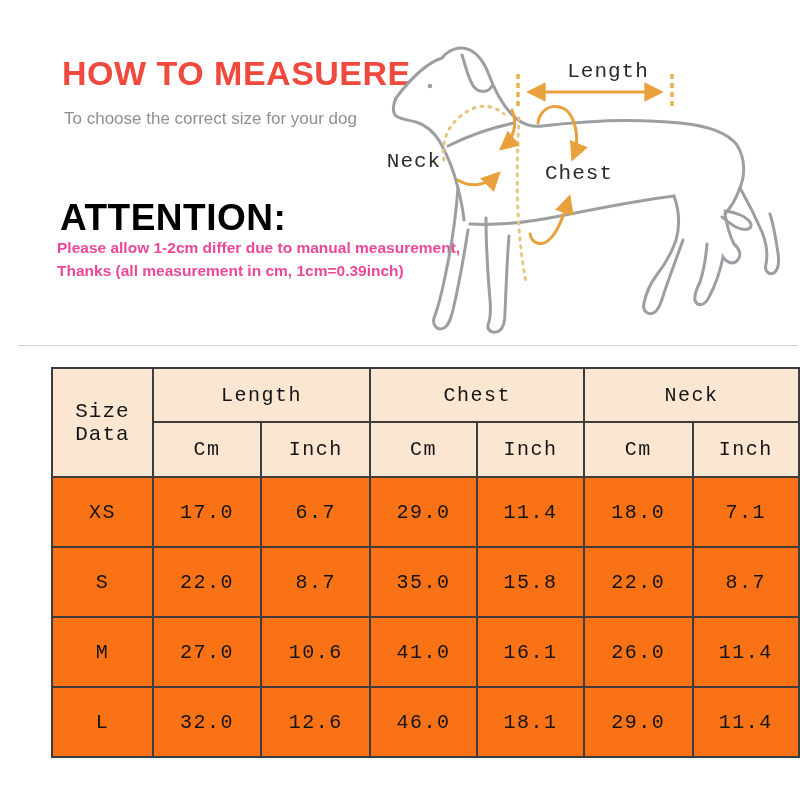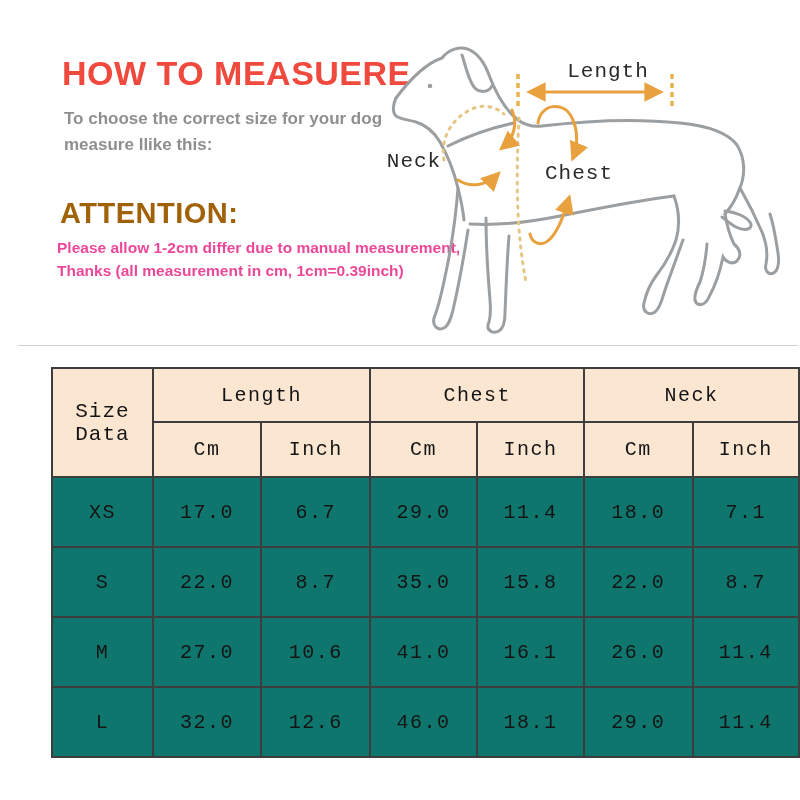--- a/index.html
+++ b/index.html
@@ -1,55 +1,54 @@
 <!DOCTYPE html>
 <html><head>
 <meta charset="utf-8">
 <style>
   html,body{margin:0;padding:0;width:800px;height:800px;overflow:hidden;background:#fff;}
   body{font-family:"Liberation Sans",sans-serif;}
   .canvas{position:relative;width:800px;height:716px;background:#fff;border-radius:30px;}
 
   .main-title{position:absolute;left:62px;top:54px;font-size:34px;font-weight:bold;
     color:#f0493e;letter-spacing:.5px;white-space:nowrap;}
-  .subtitle{position:absolute;left:64px;top:106px;font-size:17px;color:#8f8f8f;line-height:1.5;font-weight:bold;}
-  .attention-title{position:absolute;left:60px;top:197px;font-size:29px;font-weight:bold;
-    color:#a16207;letter-spacing:.5px;}
+  .subtitle{position:absolute;left:64px;top:106px;font-size:17px;color:#8f8f8f;line-height:1.5;}
+  .attention-title{position:absolute;left:60px;top:197px;font-size:37px;font-weight:bold;
+    color:#000000;letter-spacing:.5px;}
   .attention-note{position:absolute;left:57px;top:236px;font-size:15.5px;font-weight:bold;
     color:#ec4899;line-height:1.5;}
 
   .faint-rule{position:absolute;left:18px;top:345px;width:780px;height:1px;background:#d2d2d2;}
 
   .dog-wrap{position:absolute;left:378px;top:26px;width:422px;height:340px;}
   .diagram-label{font-family:"Liberation Mono",monospace;font-size:21px;fill:#2a2a2a;letter-spacing:1px;}
 
   table.size-table{position:absolute;left:14px;top:367px;border-collapse:collapse;
     table-layout:fixed;font-family:"Liberation Mono",monospace;color:#141414;margin-left:37px;}
   .size-table td{border:2px solid #3d3d3d;text-align:center;vertical-align:middle;
     font-size:20px;letter-spacing:1.5px;padding:0;}
   .size-table .hdr{background:#fbe6d2;}
   .size-table .group-row td{height:52px;}
   .size-table .unit-row td{height:53px;text-align:center;}
-  .size-table .body-row td{height:68px;background:#0f766e;}
+  .size-table .body-row td{height:68px;background:#f97316;}
   td.corner-cell{background-color:#fbe6d2;
     background-image:linear-gradient(to bottom right,
       rgba(0,0,0,0) calc(50% - 1px), #3d3d3d calc(50% - 1px),
       #3d3d3d calc(50% + 1px), rgba(0,0,0,0) calc(50% + 1px));
     font-size:21px;letter-spacing:1px;}
 </style>
 </head>
 <body>
 
 <div class="canvas">
 
   <div class="main-title">HOW TO MEASUERE</div>
 
   <div class="subtitle">
     <div>To choose the correct size for your dog</div>
-    <div>measure llike this:</div>
   </div>
 
   <div class="attention-title">ATTENTION:</div>
 
   <div class="attention-note">
     <div>Please allow 1-2cm differ due to manual measurement,</div>
     <div>Thanks (all measurement in cm, 1cm=0.39inch)</div>
   </div>
 
   <div class="dog-wrap">

